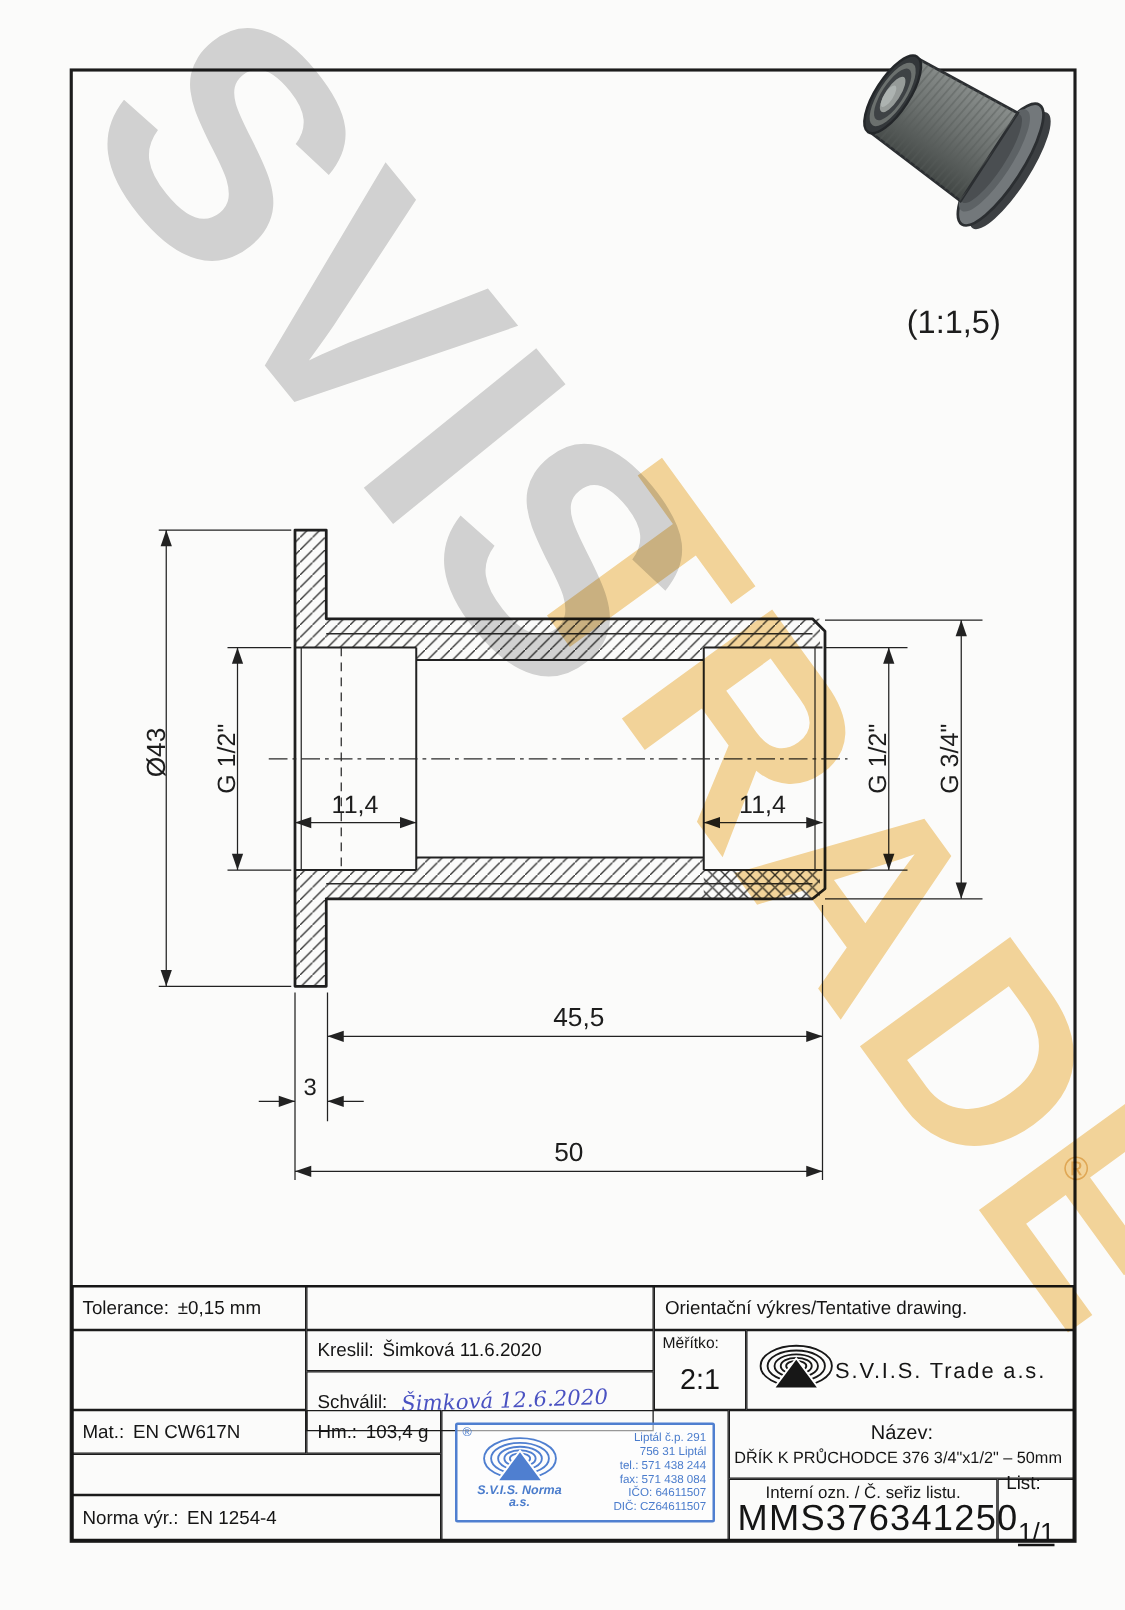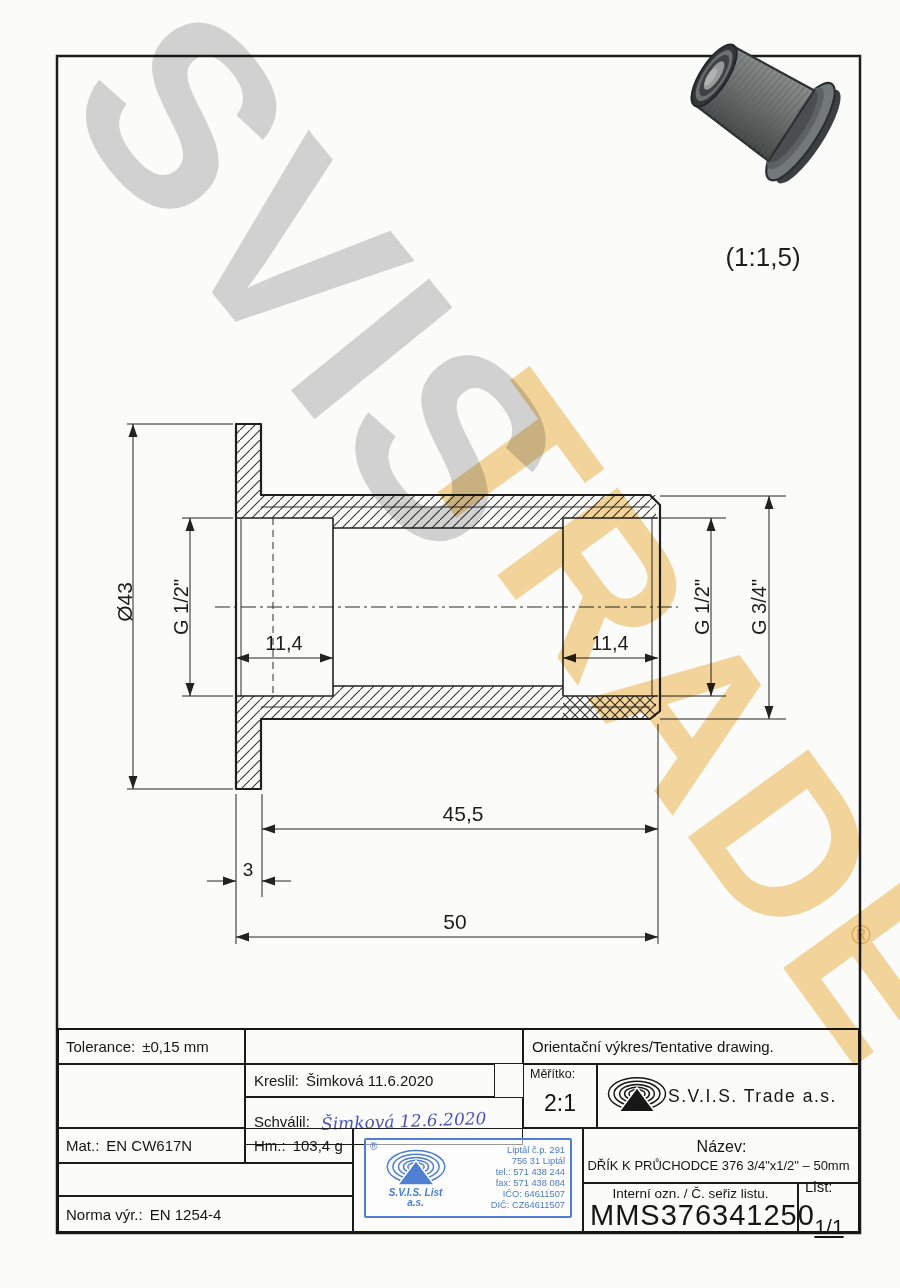--- a/index.html
+++ b/index.html
@@ -151,21 +151,21 @@
     <div class="cell" style="left:0;top:0;width:188px;height:36px;">
       <span class="lbl">Tolerance:</span>
       <span>±0,15 mm</span>
     </div>
     <div class="cell" style="left:188px;top:0;width:278px;height:36px;"></div>
     <div class="cell" style="left:466px;top:0;width:337px;height:36px;">
       <span>Orientační výkres/Tentative drawing.</span>
     </div>
 
     <div class="cell" style="left:0;top:36px;width:188px;height:64px;"></div>
-    <div class="cell" style="left:188px;top:36px;width:250px;height:33px;text-align:center;">
+    <div class="cell" style="left:188px;top:36px;width:278px;height:33px;text-align:center;">
       <span class="lbl">Kreslil:</span>
       <span>Šimková 11.6.2020</span>
     </div>
     <div class="cell" style="left:188px;top:69px;width:278px;height:48px;">
       <span class="lbl">Schválil:</span>
       <span class="sig">Šimková 12.6.2020</span>
     </div>
     <div class="cell col" style="left:466px;top:36px;width:74px;height:64px;">
       <span class="small-label">Měřítko:</span>
       <span class="scale-val">2:1</span>
@@ -208,21 +208,21 @@
             <g fill="none" stroke="#4f7fd0" stroke-width="2.4">
               <ellipse cx="50" cy="30" rx="46" ry="26"></ellipse>
               <ellipse cx="50" cy="30" rx="37" ry="20"></ellipse>
               <ellipse cx="50" cy="30" rx="28" ry="15"></ellipse>
               <ellipse cx="50" cy="30" rx="20" ry="10.5"></ellipse>
               <ellipse cx="50" cy="30" rx="13" ry="6.5"></ellipse>
             </g>
             <path d="M50,20 L79,59 L21,59 Z" fill="#4f7fd0" stroke="#ffffff" stroke-width="2.4"></path>
           </svg>
           <div class="stamp-co">
-            <div>S.V.I.S. List</div>
+            <div>S.V.I.S. Norma</div>
             <div>a.s.</div>
           </div>
         </div>
         <div class="stamp-right">
           <div>Liptál č.p. 291</div>
           <div>756 31 Liptál</div>
           <div>tel.: 571 438 244</div>
           <div>fax: 571 438 084</div>
           <div>IČO: 64611507</div>
           <div>DIČ: CZ64611507</div>

